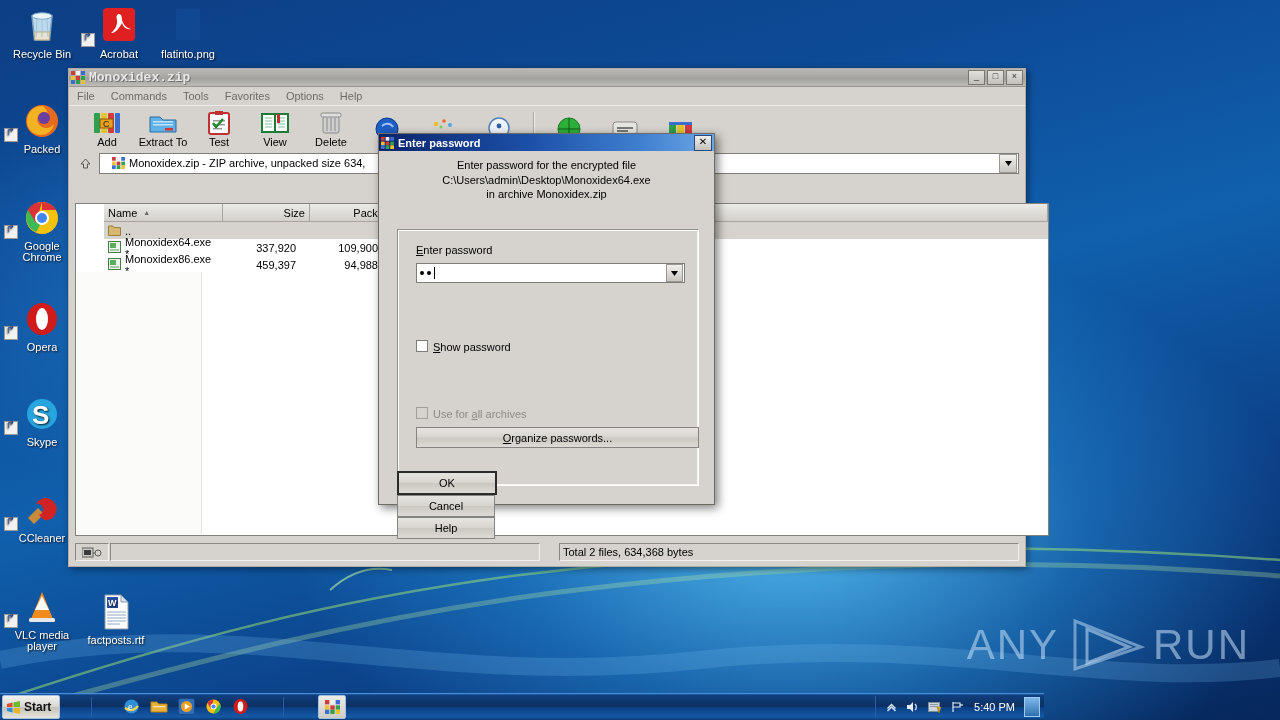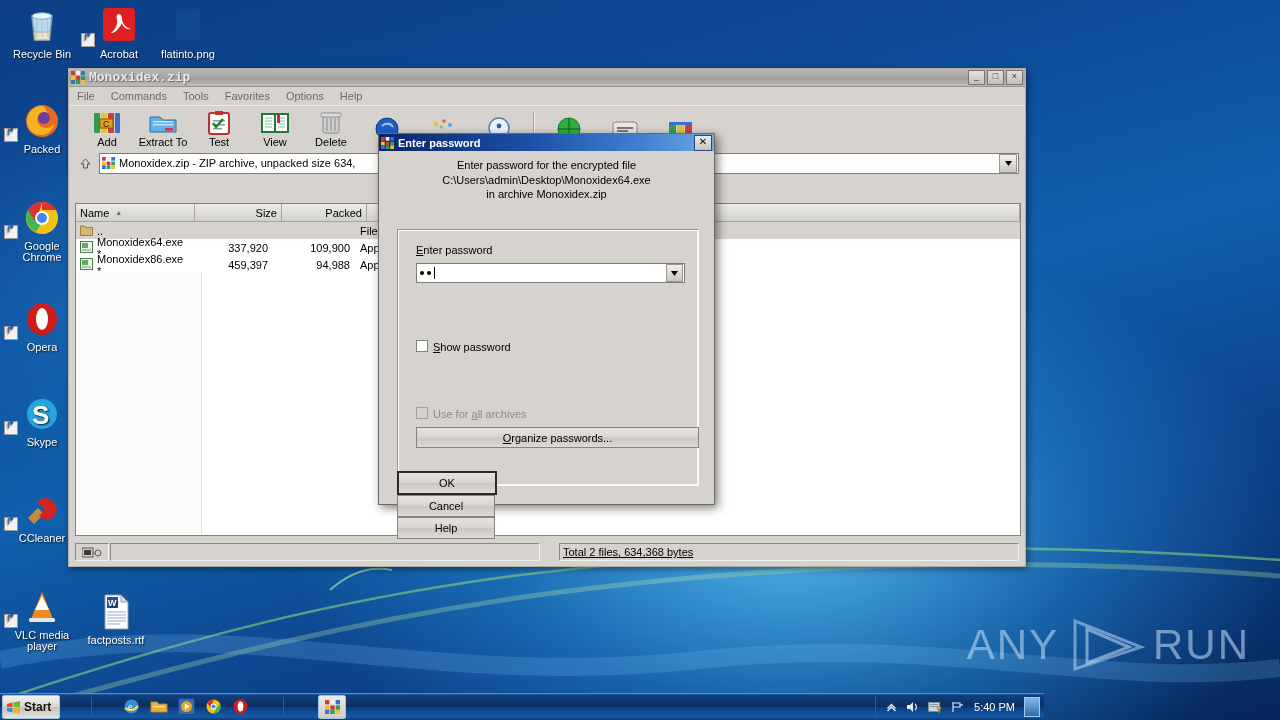--- a/index.html
+++ b/index.html
@@ -50,24 +50,24 @@
     font-size:9px;line-height:11px;text-align:center;color:#333;}
   #wr-menu{height:18px;display:flex;align-items:center;padding-left:8px;gap:16px;
     color:#6e6b66;font-size:11px;background:#d6d3ce;}
   #wr-toolbar{height:46px;background:#d6d3ce;border-top:1px solid #eceae6;
      display:flex;align-items:center;padding-left:10px;position:relative;}
   .tbtn{width:56px;text-align:center;font-size:11px;color:#000;}
   .tbtn .ic{height:26px;display:flex;align-items:center;justify-content:center;}
   .tbsep{width:1px;height:34px;background:#aaa7a1;margin:0 6px;border-right:1px solid #f0eeea;}
   #wr-addr{height:22px;display:flex;align-items:center;padding:0 6px;gap:4px;background:#d6d3ce;}
   .upbtn{width:20px;height:19px;display:flex;align-items:center;justify-content:center;color:#555;font-size:12px;}
-  .addrbox{flex:1;height:19px;background:#fff;border:1px solid #7f7d78;display:flex;align-items:center;padding-left:2px;}
+  .addrbox{flex:1;height:19px;background:#fff;border:1px solid #7f7d78;display:flex;align-items:center;padding-left:12px;}
   .addr-dd{width:16px;height:17px;margin-left:auto;margin-right:1px;border:1px solid #9a9792;
      background:linear-gradient(to bottom,#f3f1ed,#c9c6c0);display:flex;align-items:center;justify-content:center;font-size:7px;}
-  #wr-list{position:absolute;left:6px;top:134px;width:944px;height:331px;background:#fff;border:1px solid #84827d;}
+  #wr-list{position:absolute;left:6px;top:134px;width:944px;height:331px;background:#fff;border:1px solid #84827d;padding-left:28px;}
   #lst-head{height:17px;display:flex;background:#d6d3ce;border-bottom:1px solid #a8a5a0;}
   .hcell{background:linear-gradient(to bottom,#ecebe7,#d3d0ca);border-right:1px solid #a8a5a0;
     font-size:11px;color:#000;display:flex;align-items:center;padding:0 4px;}
   .lrow{height:17px;display:flex;align-items:center;font-size:11px;color:#000;}
   .lrow.shaded{background:#d6d3ce;}
   .c-name{width:110px;display:flex;align-items:center;gap:4px;padding-left:4px;}
   .c-size{width:78px;text-align:right;padding-right:6px;}
   .c-pack{width:76px;text-align:right;padding-right:6px;}
   .c-type{width:60px;padding-left:4px;}
   #wr-status{position:absolute;left:6px;bottom:5px;width:944px;height:18px;display:flex;}
@@ -497,21 +497,21 @@
   <div id="wr-status">
     <div class="stpane" style="width:26px;justify-content:center;">
       <svg width="20" height="11" viewBox="0 0 20 11">
         <rect x="0" y="1" width="11" height="9" fill="#cfcdc8" stroke="#5a5a5a"></rect>
           <rect x="2" y="3" width="7" height="5" fill="#3a3a3a"></rect>
         <circle cx="16" cy="6" r="3" fill="none" stroke="#5a5a5a"></circle>
           <line x1="11" y1="6" x2="13" y2="6" stroke="#5a5a5a"></line>
       </svg>
     </div>
     <div class="stpane" style="flex:1;margin-left:1px;"></div>
-    <div class="stpane" style="width:452px;margin-left:19px;text-decoration:underline;">Total 2 files, 634,368 bytes</div>
+    <div class="stpane" style="width:452px;margin-left:19px;">Total 2 files, 634,368 bytes</div>
   </div>
 </div>
 
 <div id="pwdlg">
   <div id="pw-title">
     <svg width="13" height="12" viewBox="0 0 14 13">
       <rect x="0" y="0" width="4" height="4" fill="#d03a3a"></rect>
         <rect x="5" y="0" width="4" height="4" fill="#f0f0f0"></rect>
         <rect x="10" y="0" width="4" height="4" fill="#3a6ed0"></rect>
       <rect x="0" y="5" width="4" height="4" fill="#f0c030"></rect>

